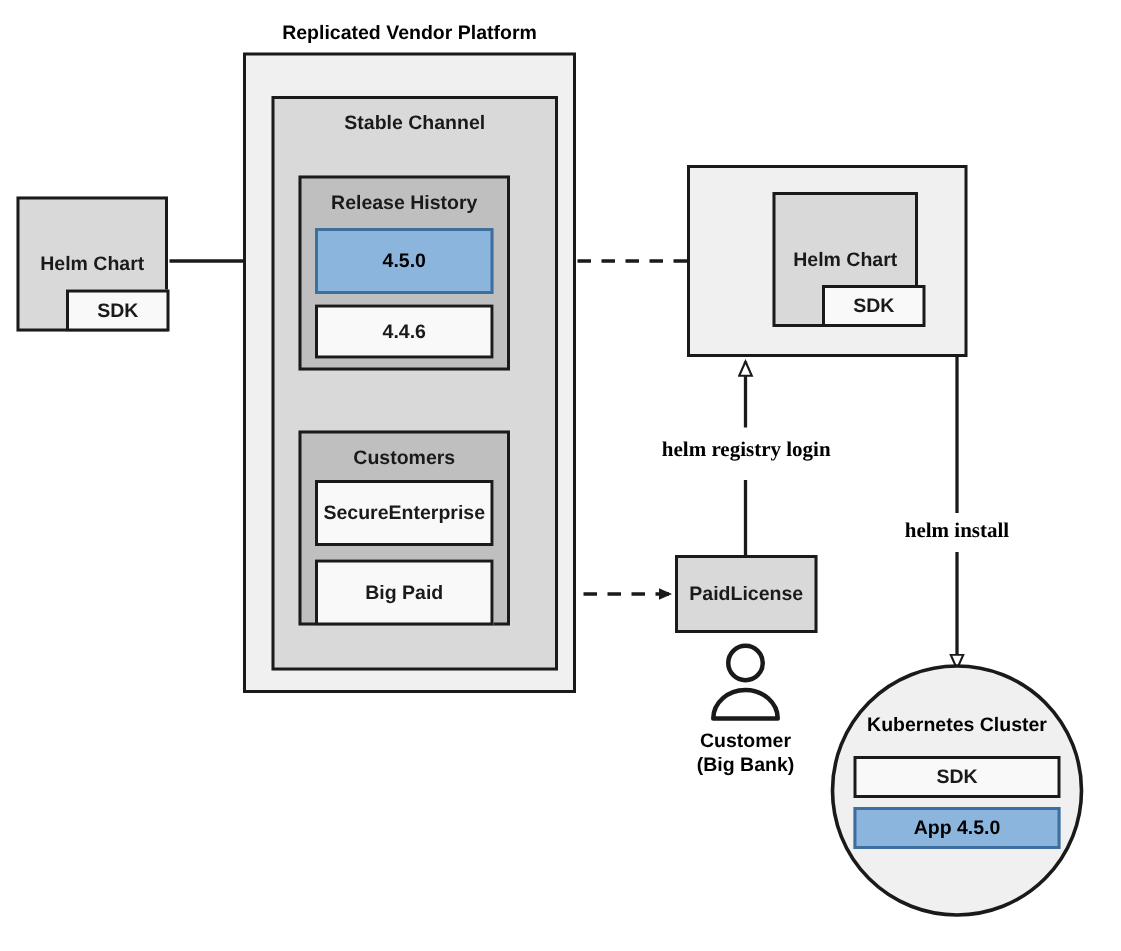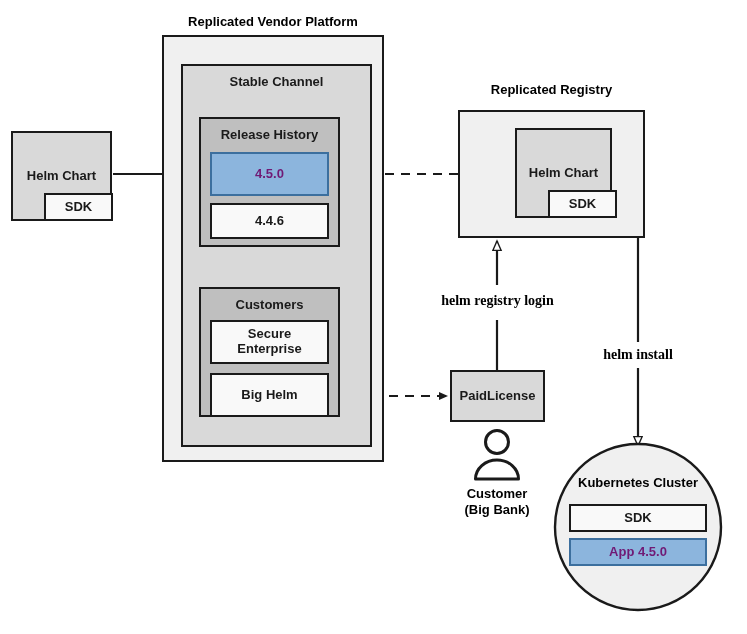--- a/index.html
+++ b/index.html
@@ -48,21 +48,21 @@
     justify-content: center;
     text-align: center;
     font-weight: bold;
     color: #000000;
     line-height: 1.2;
   }
   .fill-white   { background: #f9f9f9; }
   .fill-lgray   { background: #f0f0f0; }
   .fill-mgray   { background: #d9d9d9; }
   .fill-dgray   { background: #bfbfbf; }
-  .fill-blue    { background: #8cb5dd; border-color: #3c6f9e; color: #701a75; }
+  .fill-blue    { background: #8cb5dd; border-color: #3c6f9e; color: #000000; }
   .title-top {
     align-items: flex-start;
     padding-top: 9px;
   }
   .mono {
     font-family: Liberation Serif, serif;
     font-weight: bold;
     color: #000000;
     letter-spacing: 0px;
     white-space: nowrap;
@@ -141,37 +141,36 @@
   </div>
 
   <div class="node fill-white" style="left:210px; top:203px; width:119px; height:36px; font-size:13px;">
     <span>4.4.6</span>
   </div>
 
   <div class="node fill-dgray title-top" style="left:199px; top:287px; width:141px; height:130px; font-size:13px;">
     <span>Customers</span>
   </div>
 
-  <div class="node fill-white" style="left:210px; top:320px; width:119px; height:44px; font-size:13px; flex-direction:column;">
+  <div class="node fill-white" style="left:210px; top:320px; width:119px; height:44px; font-size:13px; flex-direction:row;">
     <span>Secure</span>
     <span>Enterprise</span>
   </div>
 
   <div class="node fill-white" style="left:210px; top:373px; width:119px; height:44px; font-size:13px;">
-    <span>Big Helm</span>
+    <span>Big Paid</span>
   </div>
 
   <div class="node fill-mgray" style="left:11px; top:131px; width:101px; height:90px; font-size:13px;">
     <span>Helm Chart</span>
   </div>
   <div class="node fill-white" style="left:44px; top:193px; width:69px; height:28px; font-size:13px;">
     <span>SDK</span>
   </div>
 
-  <div class="label-only" style="left:458px; top:80px; width:187px; height:20px; font-size:13px;">Replicated Registry</div>
 
   <div class="node fill-lgray" style="left:458px; top:110px; width:187px; height:128px;"></div>
 
   <div class="node fill-mgray" style="left:515px; top:128px; width:97px; height:90px; font-size:13px;">
     <span>Helm Chart</span>
   </div>
   <div class="node fill-white" style="left:548px; top:190px; width:69px; height:28px; font-size:13px;">
     <span>SDK</span>
   </div>
 

